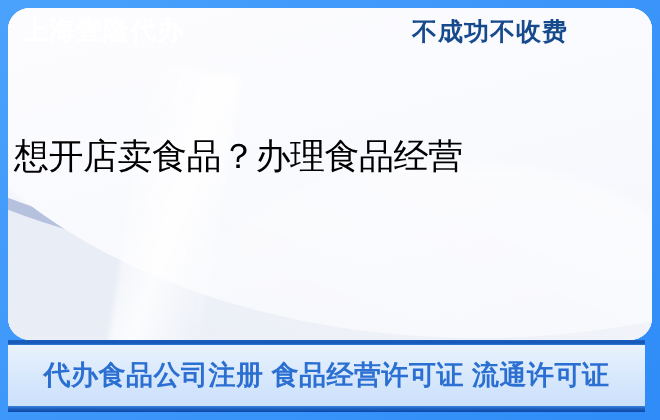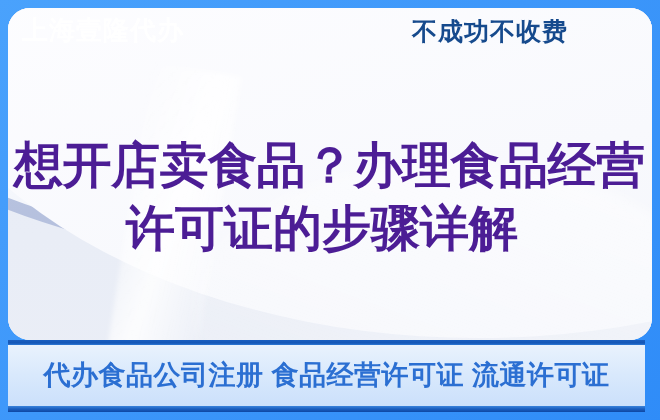--- a/index.html
+++ b/index.html
@@ -148,23 +148,23 @@
   
   .headline {
     position: absolute;
     left: 0;
     top: 134px;
     width: 644px;
     z-index: 6;
     text-align: center;
   }
   .headline-line {
-    font-size: 49px;
-    font-weight: 700;
-    color: #4c1d95;
+    font-size: 35px;
+    font-weight: 400;
+    color: #000000;
     line-height: 1.28;
     letter-spacing: 0px;
     white-space: nowrap;
   }
   .headline-line.l1 {
     text-align: left;
     padding-left: 14px;
     letter-spacing: -0.5px;
   }
   .headline-line.l2 {
@@ -226,21 +226,20 @@
     <div class="streak"></div>
     <div class="sheen"></div>
   </div>
 
   <div class="brand">上海壹隆代办</div>
 
   <div class="slogan">不成功不收费</div>
 
   <div class="headline">
     <div class="headline-line l1">想开店卖食品？办理食品经营</div>
-    <div class="headline-line l2">许可证的步骤详解</div>
   </div>
 
   <div class="bottom-strip">
     <div class="strip-top-rule"></div>
     <div class="strip-body">
       <div class="strip-text">代办食品公司注册 食品经营许可证 流通许可证</div>
     </div>
     <div class="strip-bottom-rule"></div>
   </div>
 

